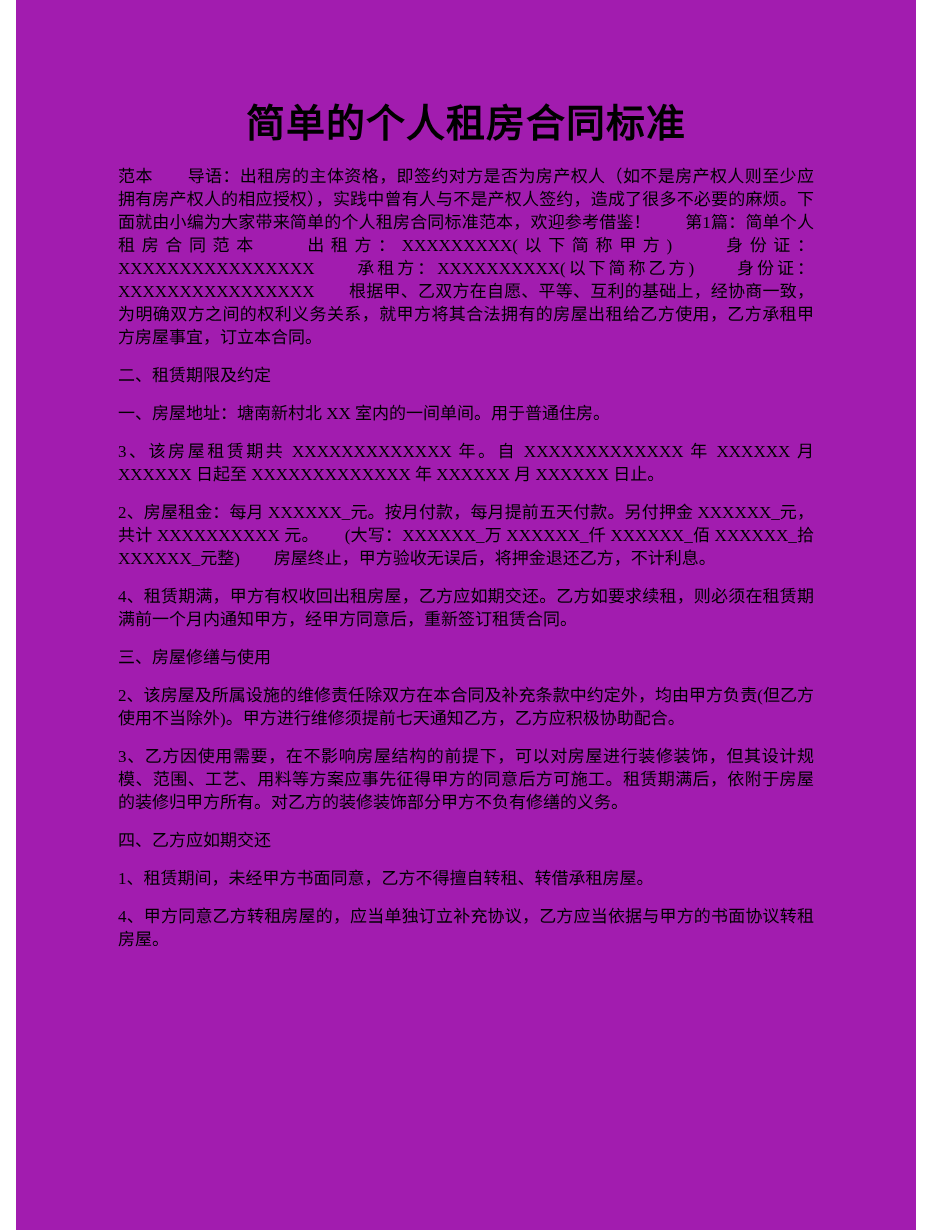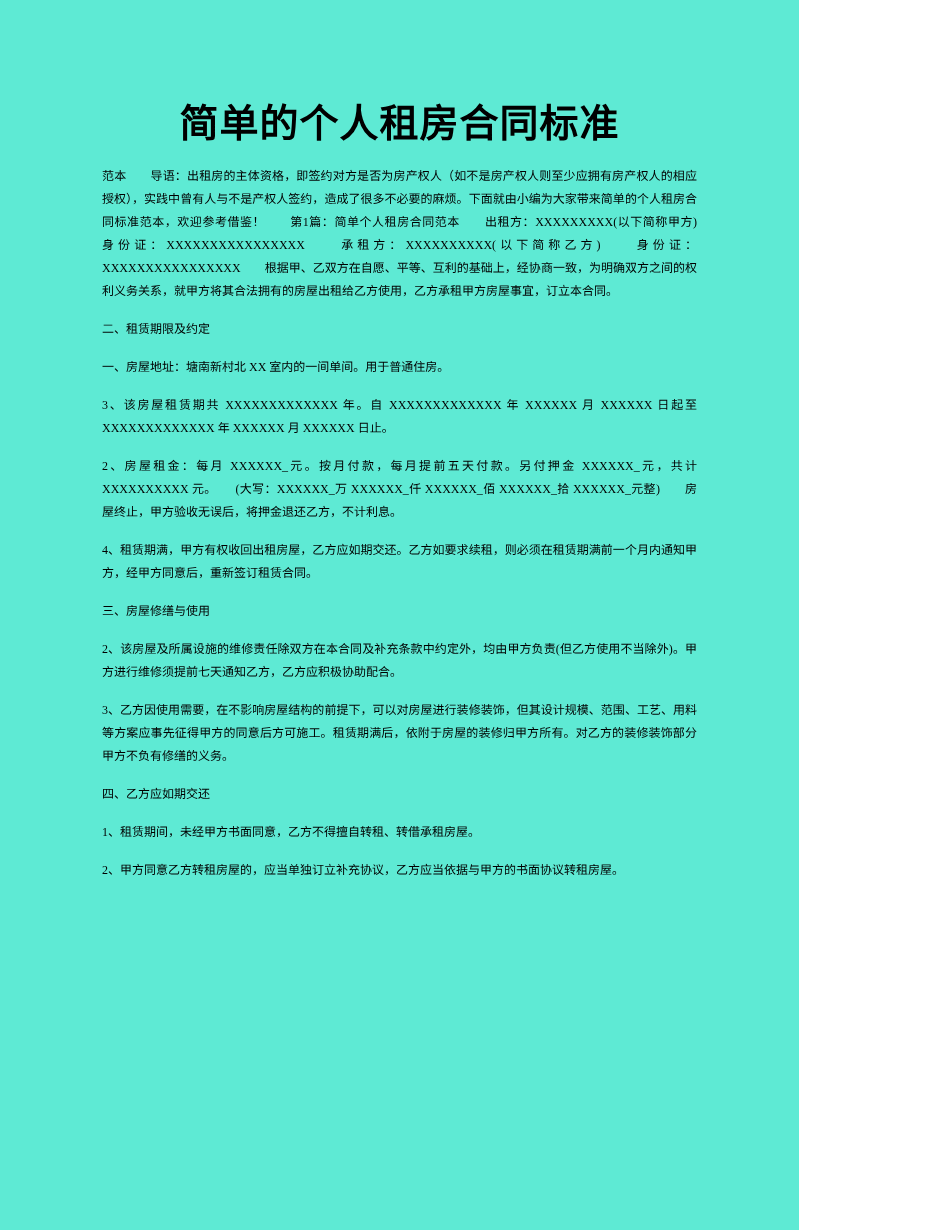--- a/index.html
+++ b/index.html
@@ -2,40 +2,41 @@
 <html lang="zh-CN"><head>
 <meta charset="utf-8">
 <style>
   html, body {
     margin: 0;
     padding: 0;
     background: #ffffff;
   }
   .page {
     position: relative;
-    width: 799px;
+    width: 900px;
     height: 1230px;
     box-sizing: border-box;
     padding: 0 102px;
-    background: #5eead4;
+    background: #a21caf;
     color: #000000;
     font-family: "Liberation Serif", "DejaVu Serif", serif;
     overflow: hidden;
+    margin-left: 16px;
   }
   .doc-title {
     margin: 100px 0 16px 0;
     font-size: 39px;
     line-height: 1.25;
     font-weight: 700;
     text-align: center;
     letter-spacing: 1px;
   }
   .para {
     margin: 15px 0 0 0;
-    font-size: 12px;
+    font-size: 17px;
     line-height: 23px;
     text-align: justify;
     word-break: break-word;
   }
   .para.first {
     margin-top: 14px;
   }
 </style>
 </head>
 <body>
@@ -60,14 +61,14 @@
 
 
   <p class="para">2、该房屋及所属设施的维修责任除双方在本合同及补充条款中约定外，均由甲方负责(但乙方使用不当除外)。甲方进行维修须提前七天通知乙方，乙方应积极协助配合。</p>
 
   <p class="para">3、乙方因使用需要，在不影响房屋结构的前提下，可以对房屋进行装修装饰，但其设计规模、范围、工艺、用料等方案应事先征得甲方的同意后方可施工。租赁期满后，依附于房屋的装修归甲方所有。对乙方的装修装饰部分甲方不负有修缮的义务。</p>
 
   <p class="para">四、乙方应如期交还</p>
 
   <p class="para">1、租赁期间，未经甲方书面同意，乙方不得擅自转租、转借承租房屋。</p>
 
-  <p class="para">2、甲方同意乙方转租房屋的，应当单独订立补充协议，乙方应当依据与甲方的书面协议转租房屋。</p>
+  <p class="para">4、甲方同意乙方转租房屋的，应当单独订立补充协议，乙方应当依据与甲方的书面协议转租房屋。</p>
 </div>
 
 </body></html>

